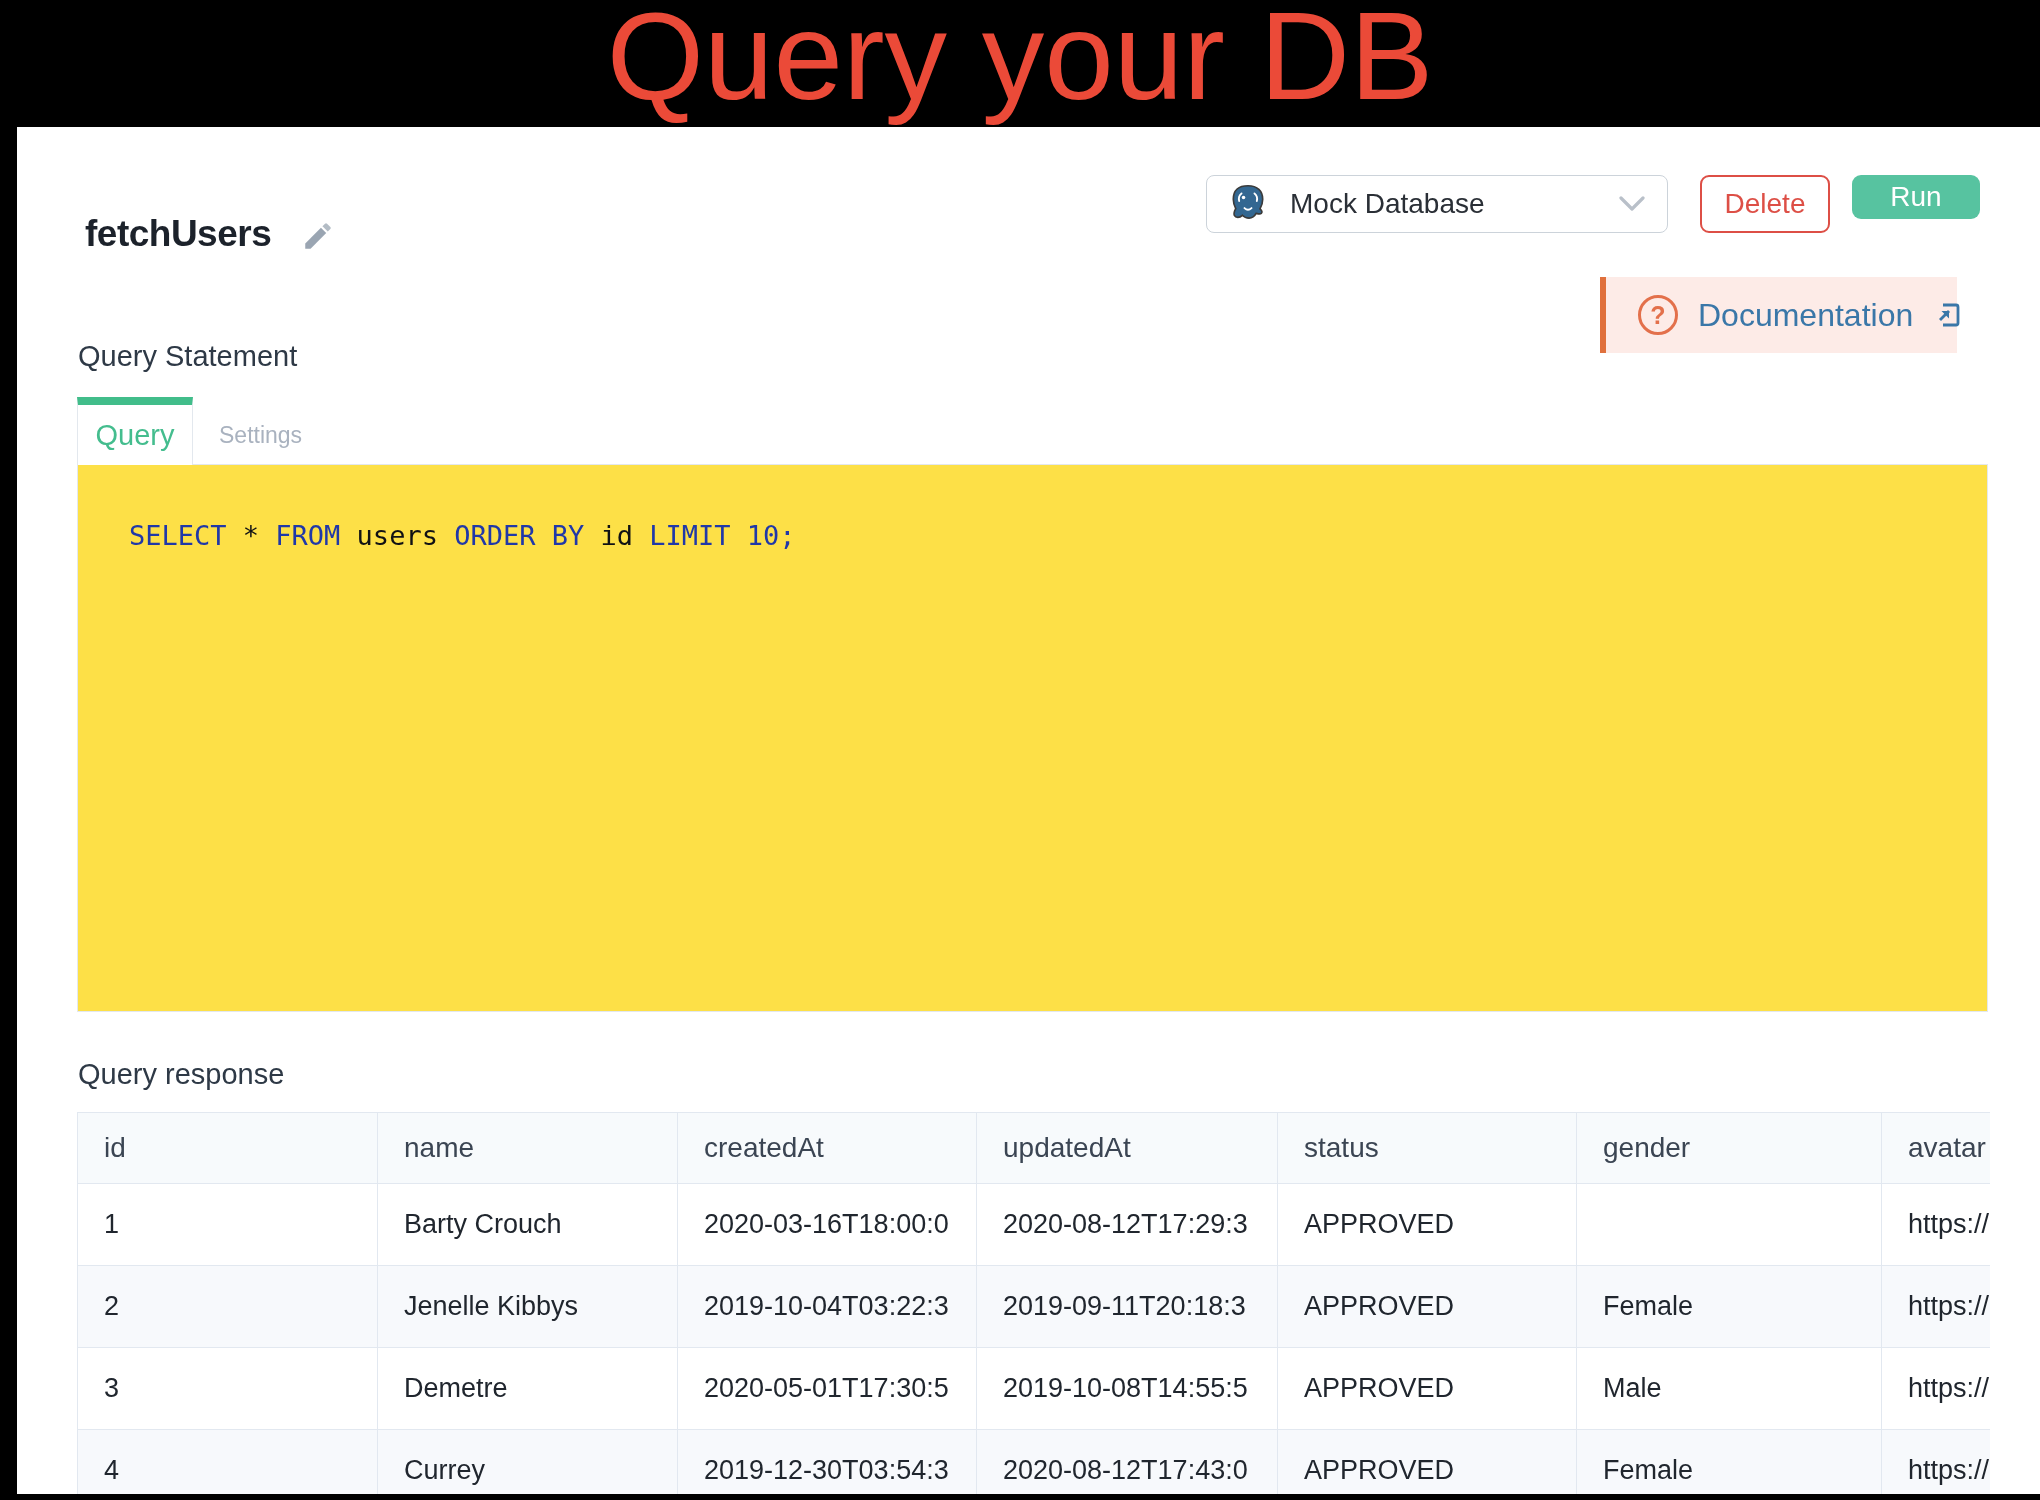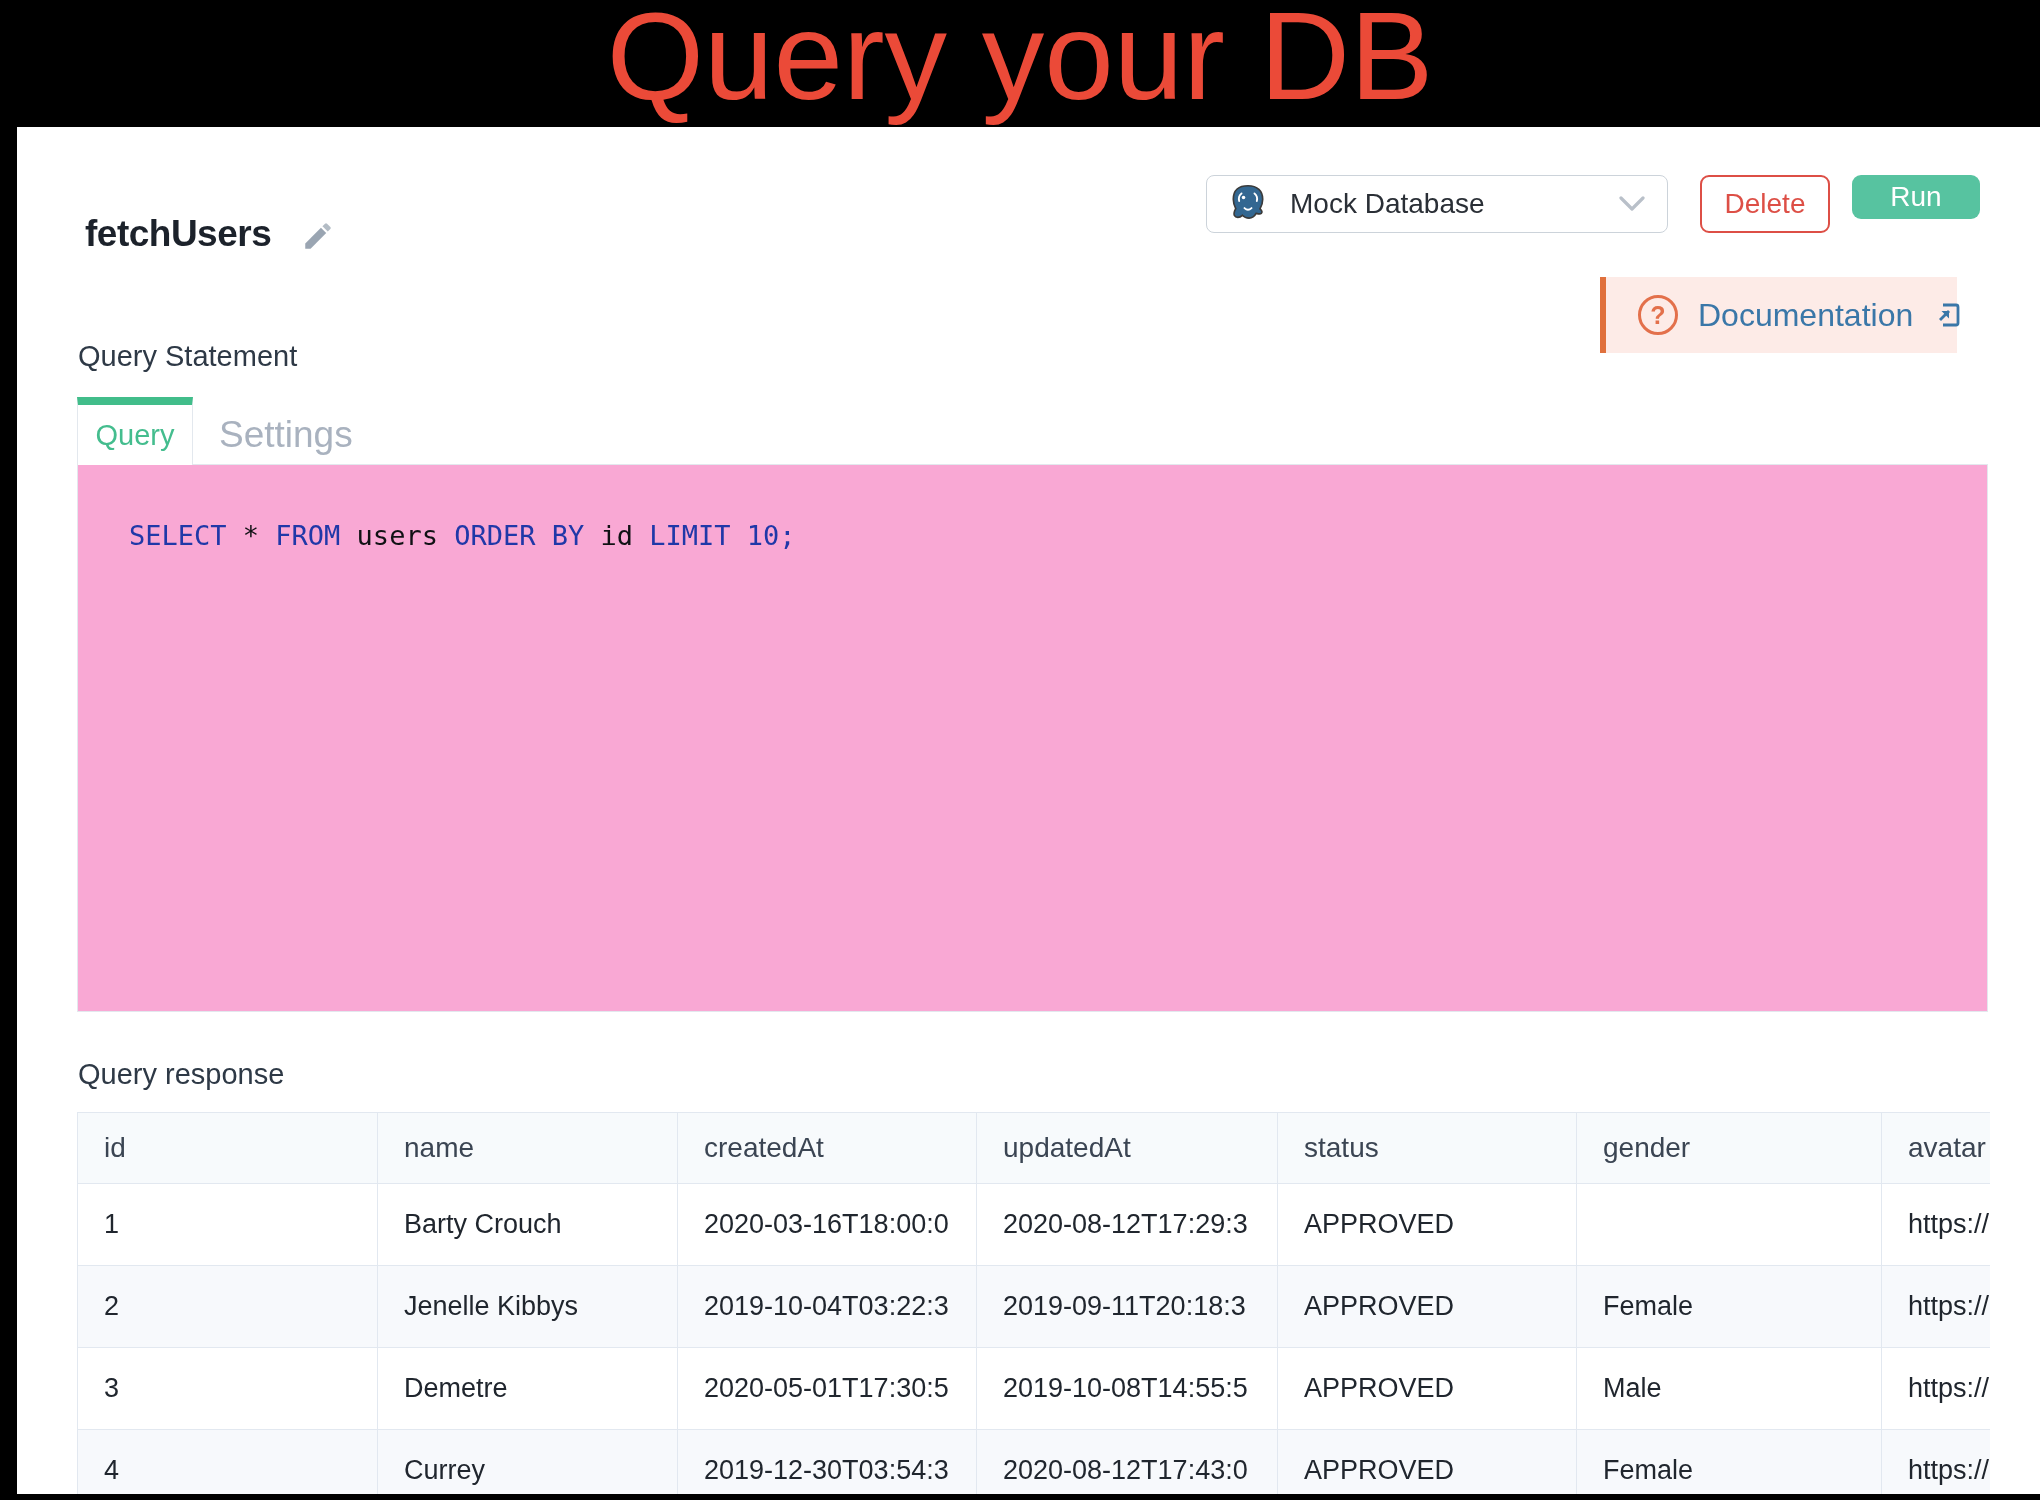--- a/index.html
+++ b/index.html
@@ -56,25 +56,25 @@
   .lbl-response  { left:78px; top:1058px; }
 
   .tab-query {
     left:77px; top:397px; width:116px; height:68px; background:#fff;
     border-top:8px solid #41bd8a; border-left:1px solid #e3e8ee; border-right:1px solid #e3e8ee;
     display:flex; align-items:center; justify-content:center;
     font-size:29px; color:#44bd8e; z-index:3; cursor:pointer;
   }
   .tab-settings {
     left:193px; top:397px; height:68px; padding:8px 26px 0 26px;
-    display:flex; align-items:center; font-size:37px; color:#a9b2bf; z-index:3; cursor:pointer;
+    display:flex; align-items:center; font-size:23px; color:#a9b2bf; z-index:3; cursor:pointer;
   }
 
   .editor {
-    left:77px; top:464px; width:1911px; height:548px; background:#f9a8d4;
+    left:77px; top:464px; width:1911px; height:548px; background:#fde047;
     border:1px solid #e3e8ee; z-index:2; cursor:text;
   }
   .sql-line {
     position:absolute; left:51px; top:54px;
     font-family:"DejaVu Sans Mono","Liberation Mono",monospace;
     font-size:27px; line-height:34px; white-space:pre; color:#101114;
   }
   .sql-line .kw { color:#2038a8; }
 
   .table-wrap { left:77px; top:1112px; width:1913px; height:383px; overflow:hidden; z-index:2; }

